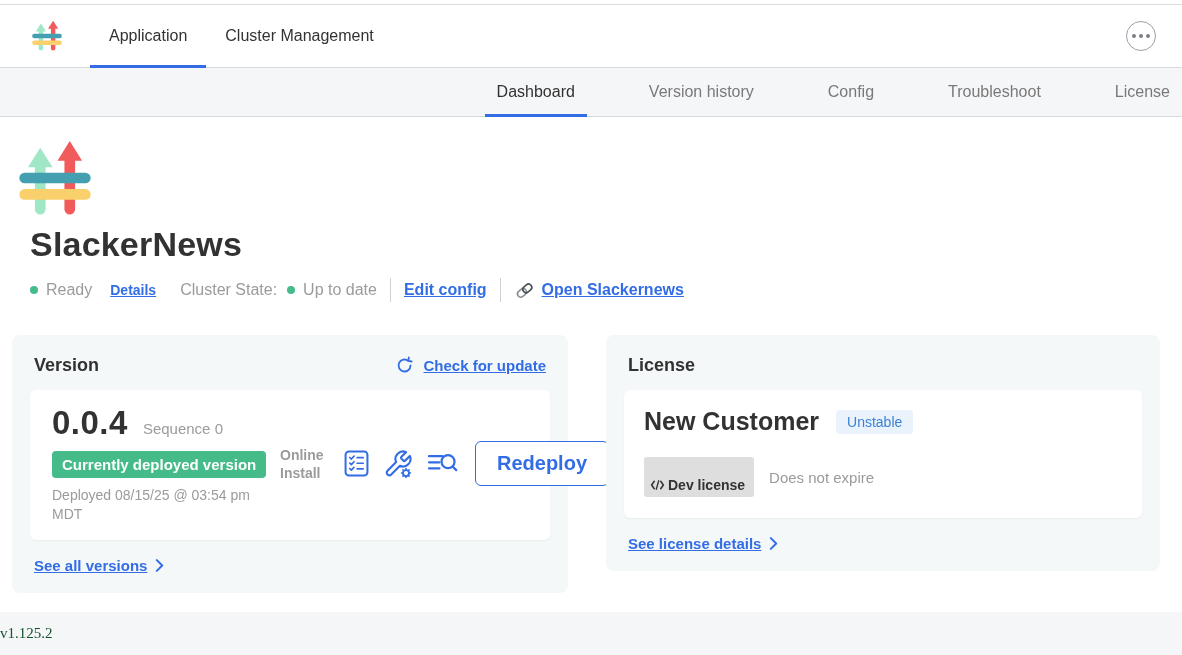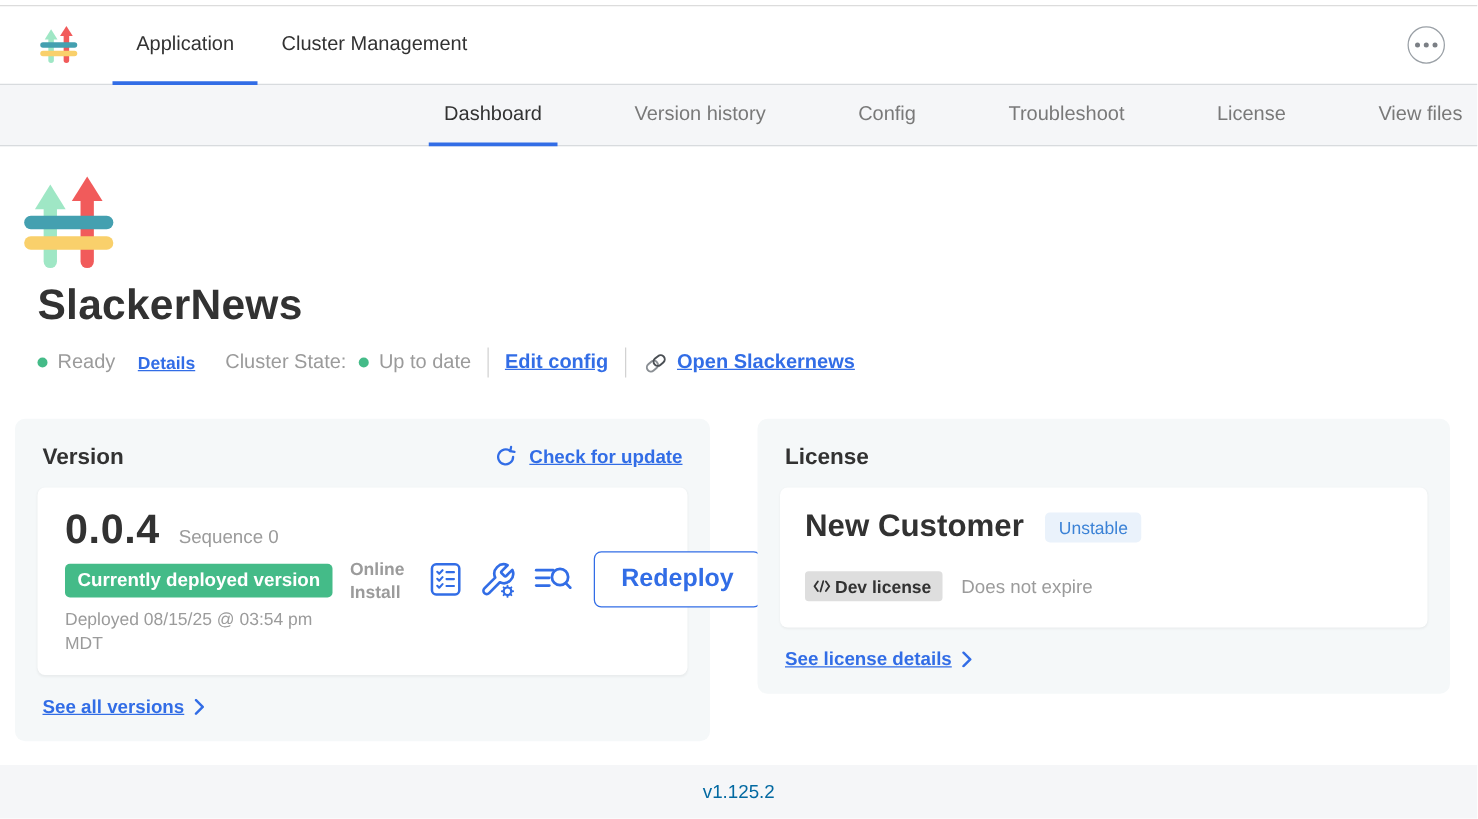--- a/index.html
+++ b/index.html
@@ -76,26 +76,26 @@
     font-size:15px; font-weight:700; color:#326DE6; cursor:pointer; }
   .see-link span { text-decoration:underline; }
 
   
   .license-inner { padding:17px 20px 21px; }
   .customer-row { display:flex; align-items:center; gap:17px; }
   .customer-name { font-size:25px; font-weight:700; color:#323232; }
   .channel-badge { background:#EAF2FB; color:#3B82D6; font-size:14px; padding:4px 11px; border-radius:4px; }
   .license-meta-row { display:flex; align-items:center; gap:15px; margin-top:21px; }
   .dev-badge { background:#DEDEDE; color:#323232; font-weight:700; font-size:14px;
-    padding:4px 9px 4px 6px; border-radius:3px; display:inline-flex; align-items:center; gap:3px; }
+    padding:20px 9px 4px 6px; border-radius:3px; display:inline-flex; align-items:center; gap:3px; }
   .expiry { font-size:15px; color:#9B9B9B; }
 
   
   .footer { position:absolute; left:0; right:0; bottom:0; height:43px; background:#F5F6F8;
-    display:flex; align-items:center; justify-content:center; font-size:15px; color:#0369a1; }
+    display:flex; align-items:center; justify-content:flex-start; font-size:15px; color:#14532d;font-family:Liberation Serif, serif; }
 </style>
 </head>
 <body>
 
 <div class="page">
   <div class="top-gap"></div>
 
   <div class="topnav">
     <svg class="topnav-logo" viewBox="0 0 100 100" aria-hidden="true">
       <g stroke-linecap="round" stroke-linejoin="round">
@@ -121,21 +121,20 @@
       </div>
     </div>
   </div>
 
   <div class="subnav">
     <div class="sub-tab active">Dashboard</div>
     <div class="sub-tab">Version history</div>
     <div class="sub-tab">Config</div>
     <div class="sub-tab">Troubleshoot</div>
     <div class="sub-tab">License</div>
-    <div class="sub-tab">View files</div>
   </div>
 
   <div class="hero">
     <svg class="hero-logo" viewBox="0 0 100 100" aria-hidden="true">
       <g stroke-linecap="round" stroke-linejoin="round">
         <line x1="32" y1="34" x2="32" y2="88" stroke="#9FE7C5" stroke-width="13"></line>
         <path d="M17 37 L32 13 L47 37 Z" fill="#9FE7C5"></path>
         <line x1="68" y1="26" x2="68" y2="88" stroke="#F15B5B" stroke-width="13"></line>
         <path d="M53 29 L68 5 L83 29 Z" fill="#F15B5B"></path>
         <line x1="13" y1="50" x2="87" y2="50" stroke="#44A0B0" stroke-width="13"></line>

